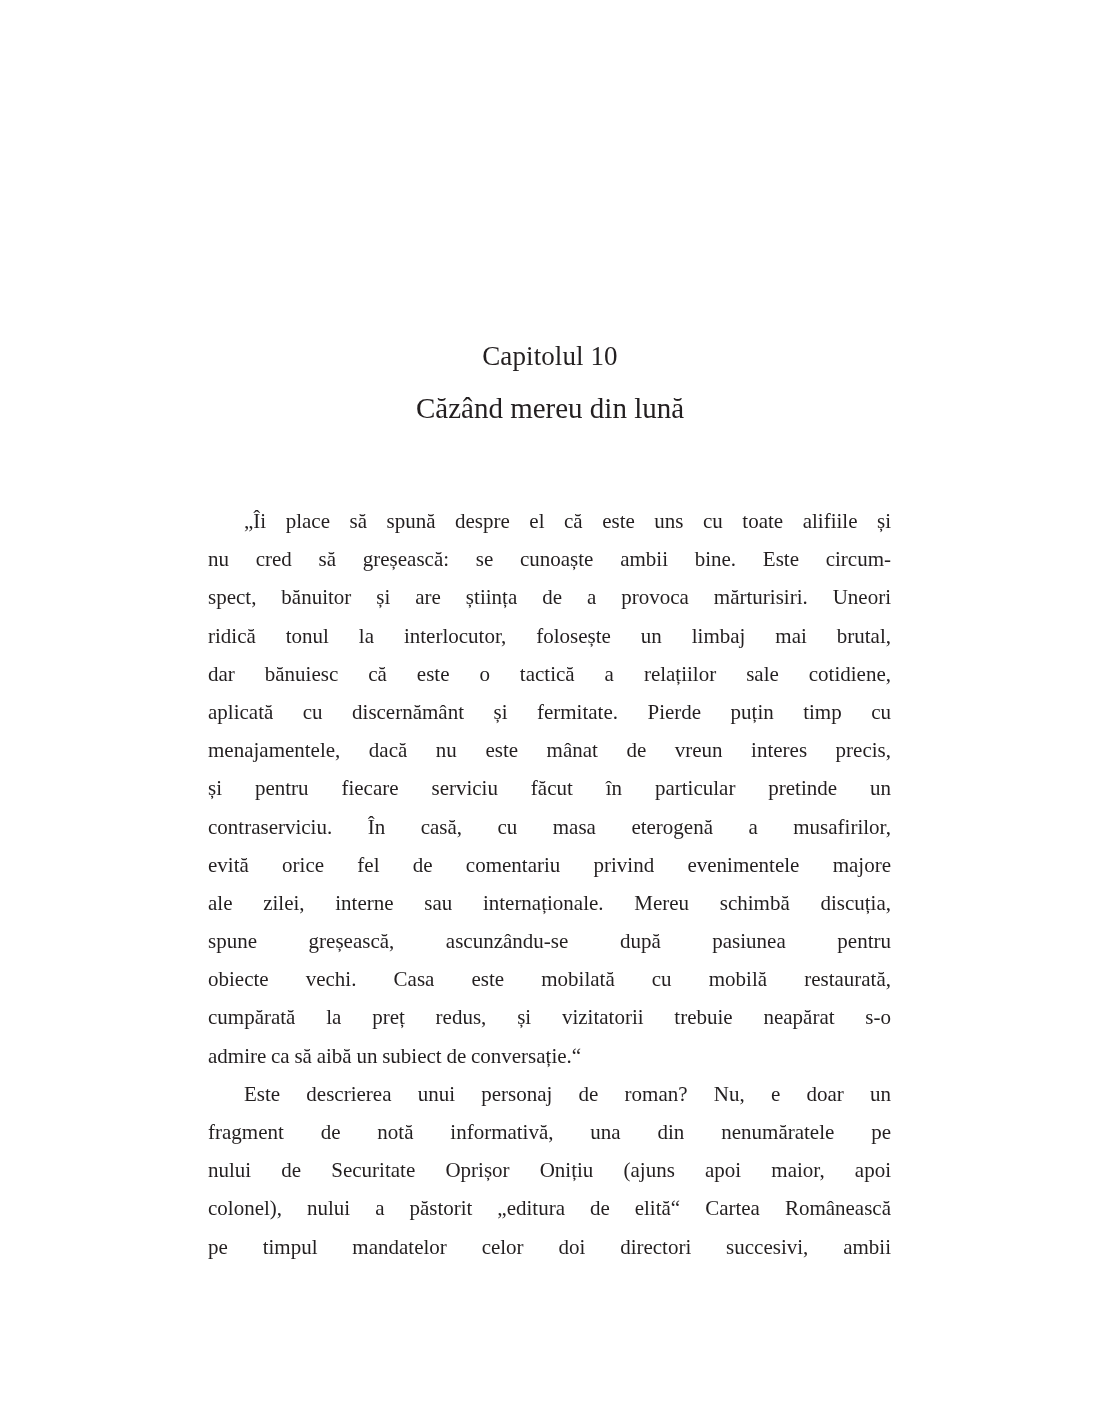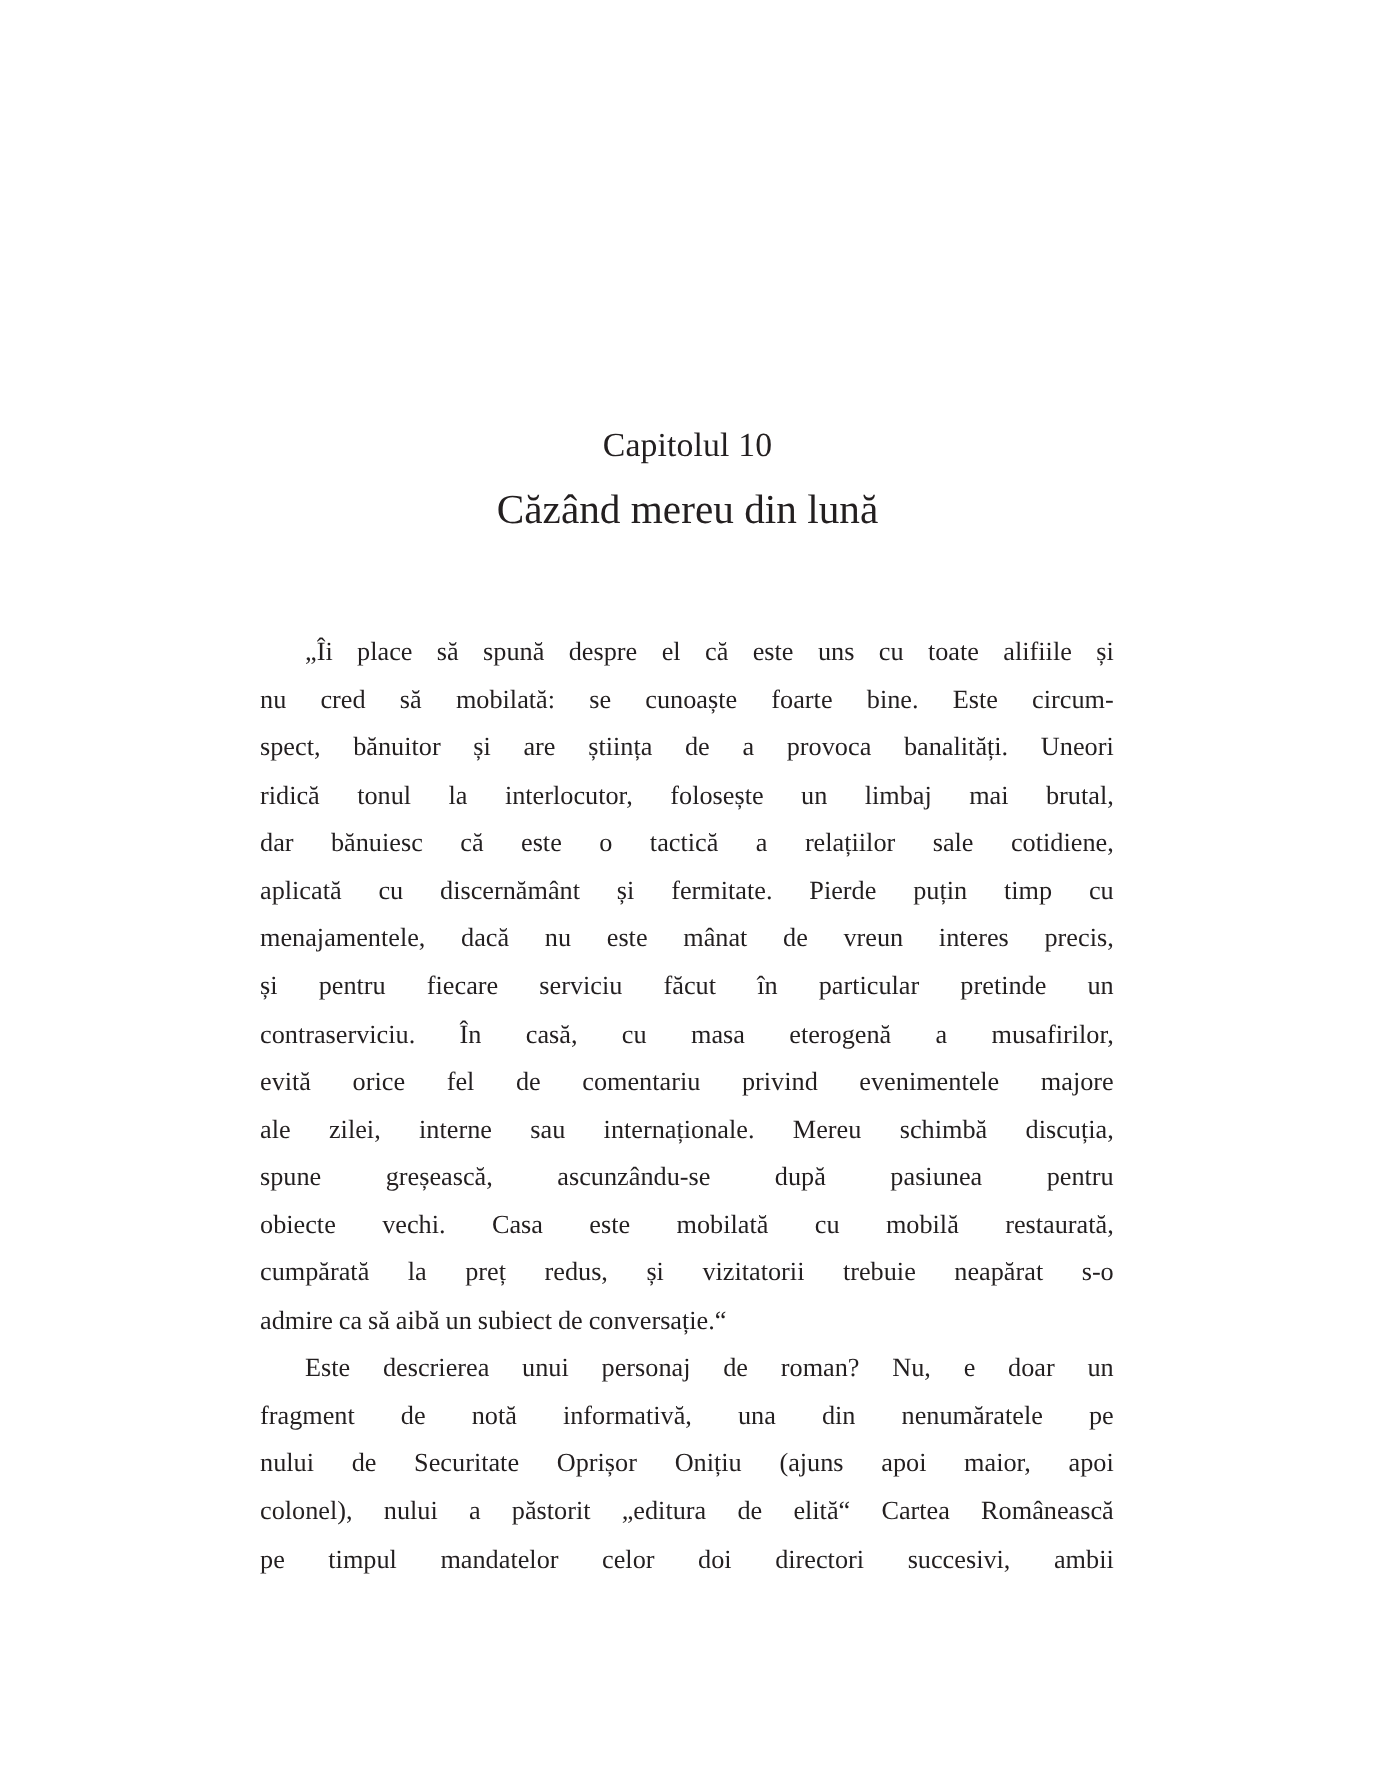--- a/index.html
+++ b/index.html
@@ -30,21 +30,21 @@
       font-size: 27px;
       line-height: 40px;
       letter-spacing: 0.1px;
     }
     .chapter-title {
       position: absolute;
       top: 384px;
       left: 0;
       width: 1100px;
       text-align: center;
-      font-size: 33px;
+      font-size: 29px;
       line-height: 48px;
     }
     .body-text {
       position: absolute;
       top: 502px;
       left: 208px;
       width: 683px;
     }
     .line {
       display: block;
@@ -66,22 +66,22 @@
 </head>
 <body>
 
 <div class="page">
   <div class="chapter-number">Capitolul 10</div>
   <div class="chapter-title">Căzând mereu din lună</div>
 
   <div class="body-text">
     <div>
       <span class="line indent">„Îi place să spună despre el că este uns cu toate alifiile și</span>
-      <span class="line">nu cred să mobilată: se cunoaște foarte bine. Este circum-</span>
-      <span class="line">spect, bănuitor și are știința de a provoca banalități. Uneori</span>
+      <span class="line">nu cred să greșească: se cunoaște ambii bine. Este circum-</span>
+      <span class="line">spect, bănuitor și are știința de a provoca mărturisiri. Uneori</span>
       <span class="line">ridică tonul la interlocutor, folosește un limbaj mai brutal,</span>
       <span class="line">dar bănuiesc că este o tactică a relațiilor sale cotidiene,</span>
       <span class="line">aplicată cu discernământ și fermitate. Pierde puțin timp cu</span>
       <span class="line">menajamentele, dacă nu este mânat de vreun interes precis,</span>
       <span class="line">și pentru fiecare serviciu făcut în particular pretinde un</span>
       <span class="line">contraserviciu. În casă, cu masa eterogenă a musafirilor,</span>
       <span class="line">evită orice fel de comentariu privind evenimentele majore</span>
       <span class="line">ale zilei, interne sau internaționale. Mereu schimbă discuția,</span>
       <span class="line">spune greșească, ascunzându-se după pasiunea pentru</span>
       <span class="line">obiecte vechi. Casa este mobilată cu mobilă restaurată,</span>

